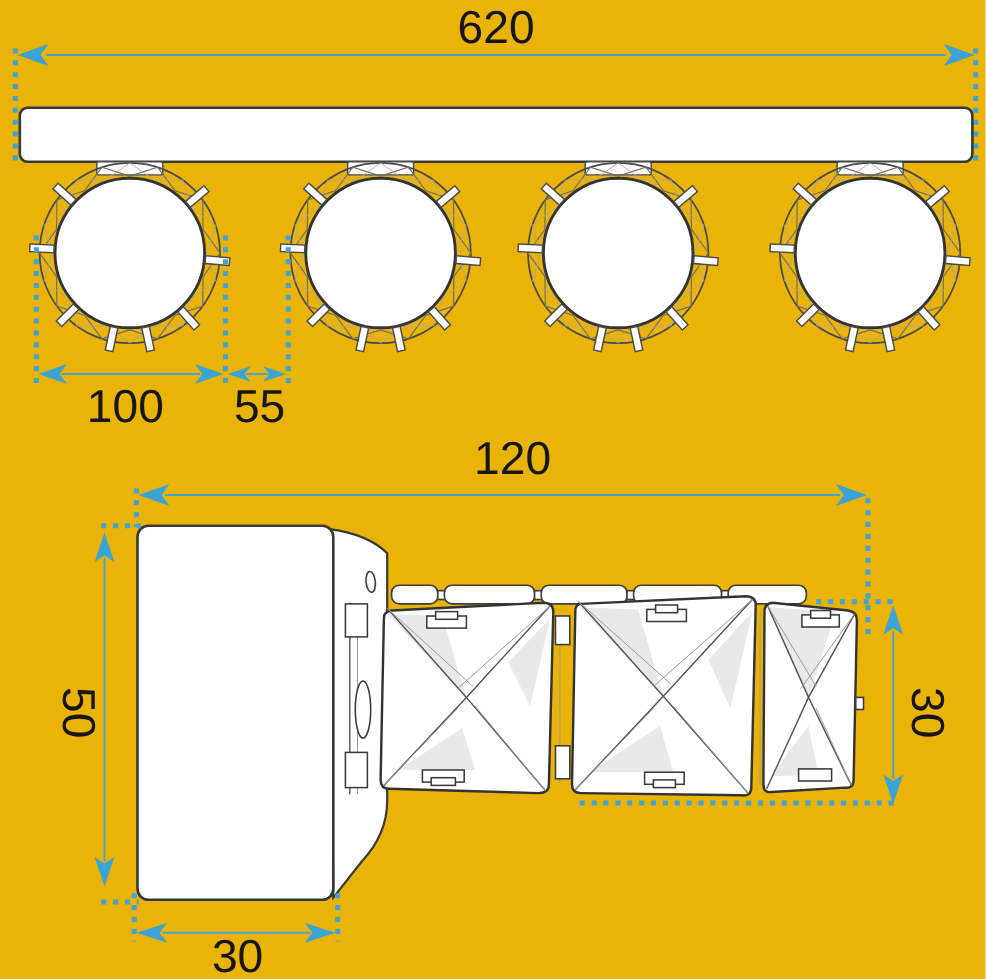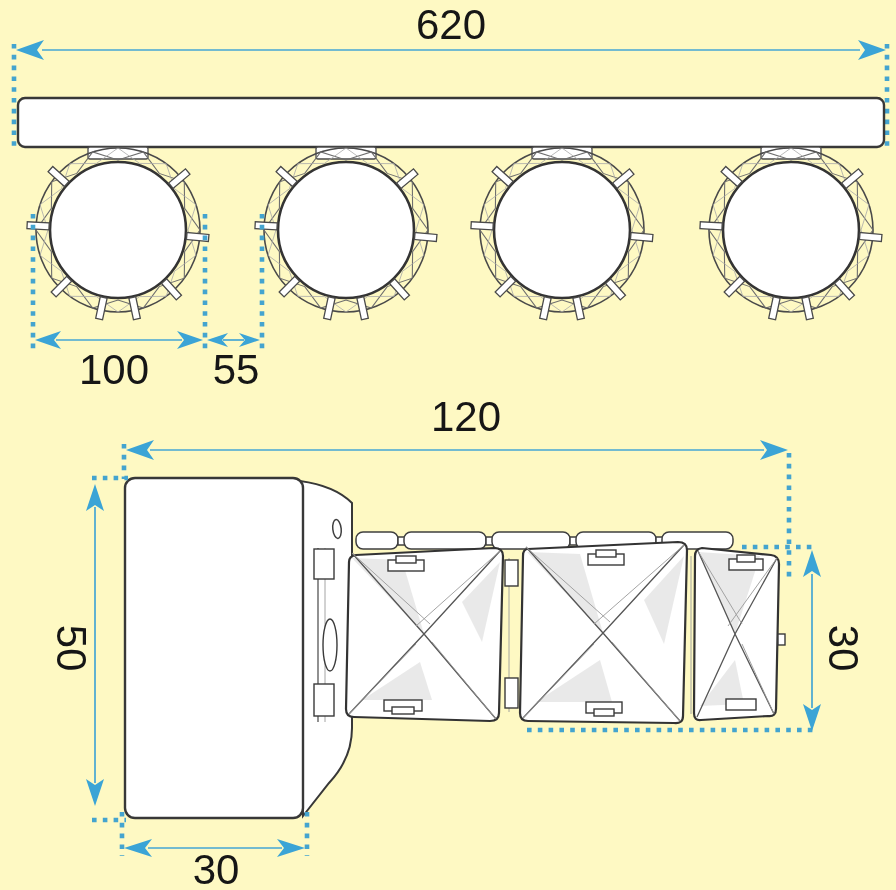--- a/index.html
+++ b/index.html
@@ -1,16 +1,16 @@
 <!DOCTYPE html>
 <html><head>
 <meta charset="utf-8">
 <style>
   html,body{margin:0;padding:0;background:#ffffff;}
-  .stage{width:896px;height:890px;position:relative;background:#fef9c3;overflow:hidden;text-align:center;}
+  .stage{width:896px;height:890px;position:relative;background:#eab308;overflow:hidden;text-align:center;}
   svg{display:block;}
   .dim-label{font-family:"Liberation Sans",sans-serif;font-size:42px;fill:#161616;}
   .dim-line{stroke:#45a6d4;stroke-width:1.7;fill:none;}
   .dim-dot{stroke:#44a4cf;stroke-width:4.6;stroke-dasharray:4.6 6.2;fill:none;stroke-linecap:butt;}
   .arrow{fill:#3ba4d6;stroke:none;}
   .outline{stroke:#383838;stroke-width:2.4;fill:#ffffff;}
   .outline-thin{stroke:#4a4a4a;stroke-width:1.6;fill:none;}
   .inner-ring{stroke:#343434;stroke-width:2.6;fill:#ffffff;}
   .facet{stroke:#6e6e6e;stroke-width:1.1;fill:none;}
   .facet2{stroke:#a8a8a8;stroke-width:0.8;fill:none;}

